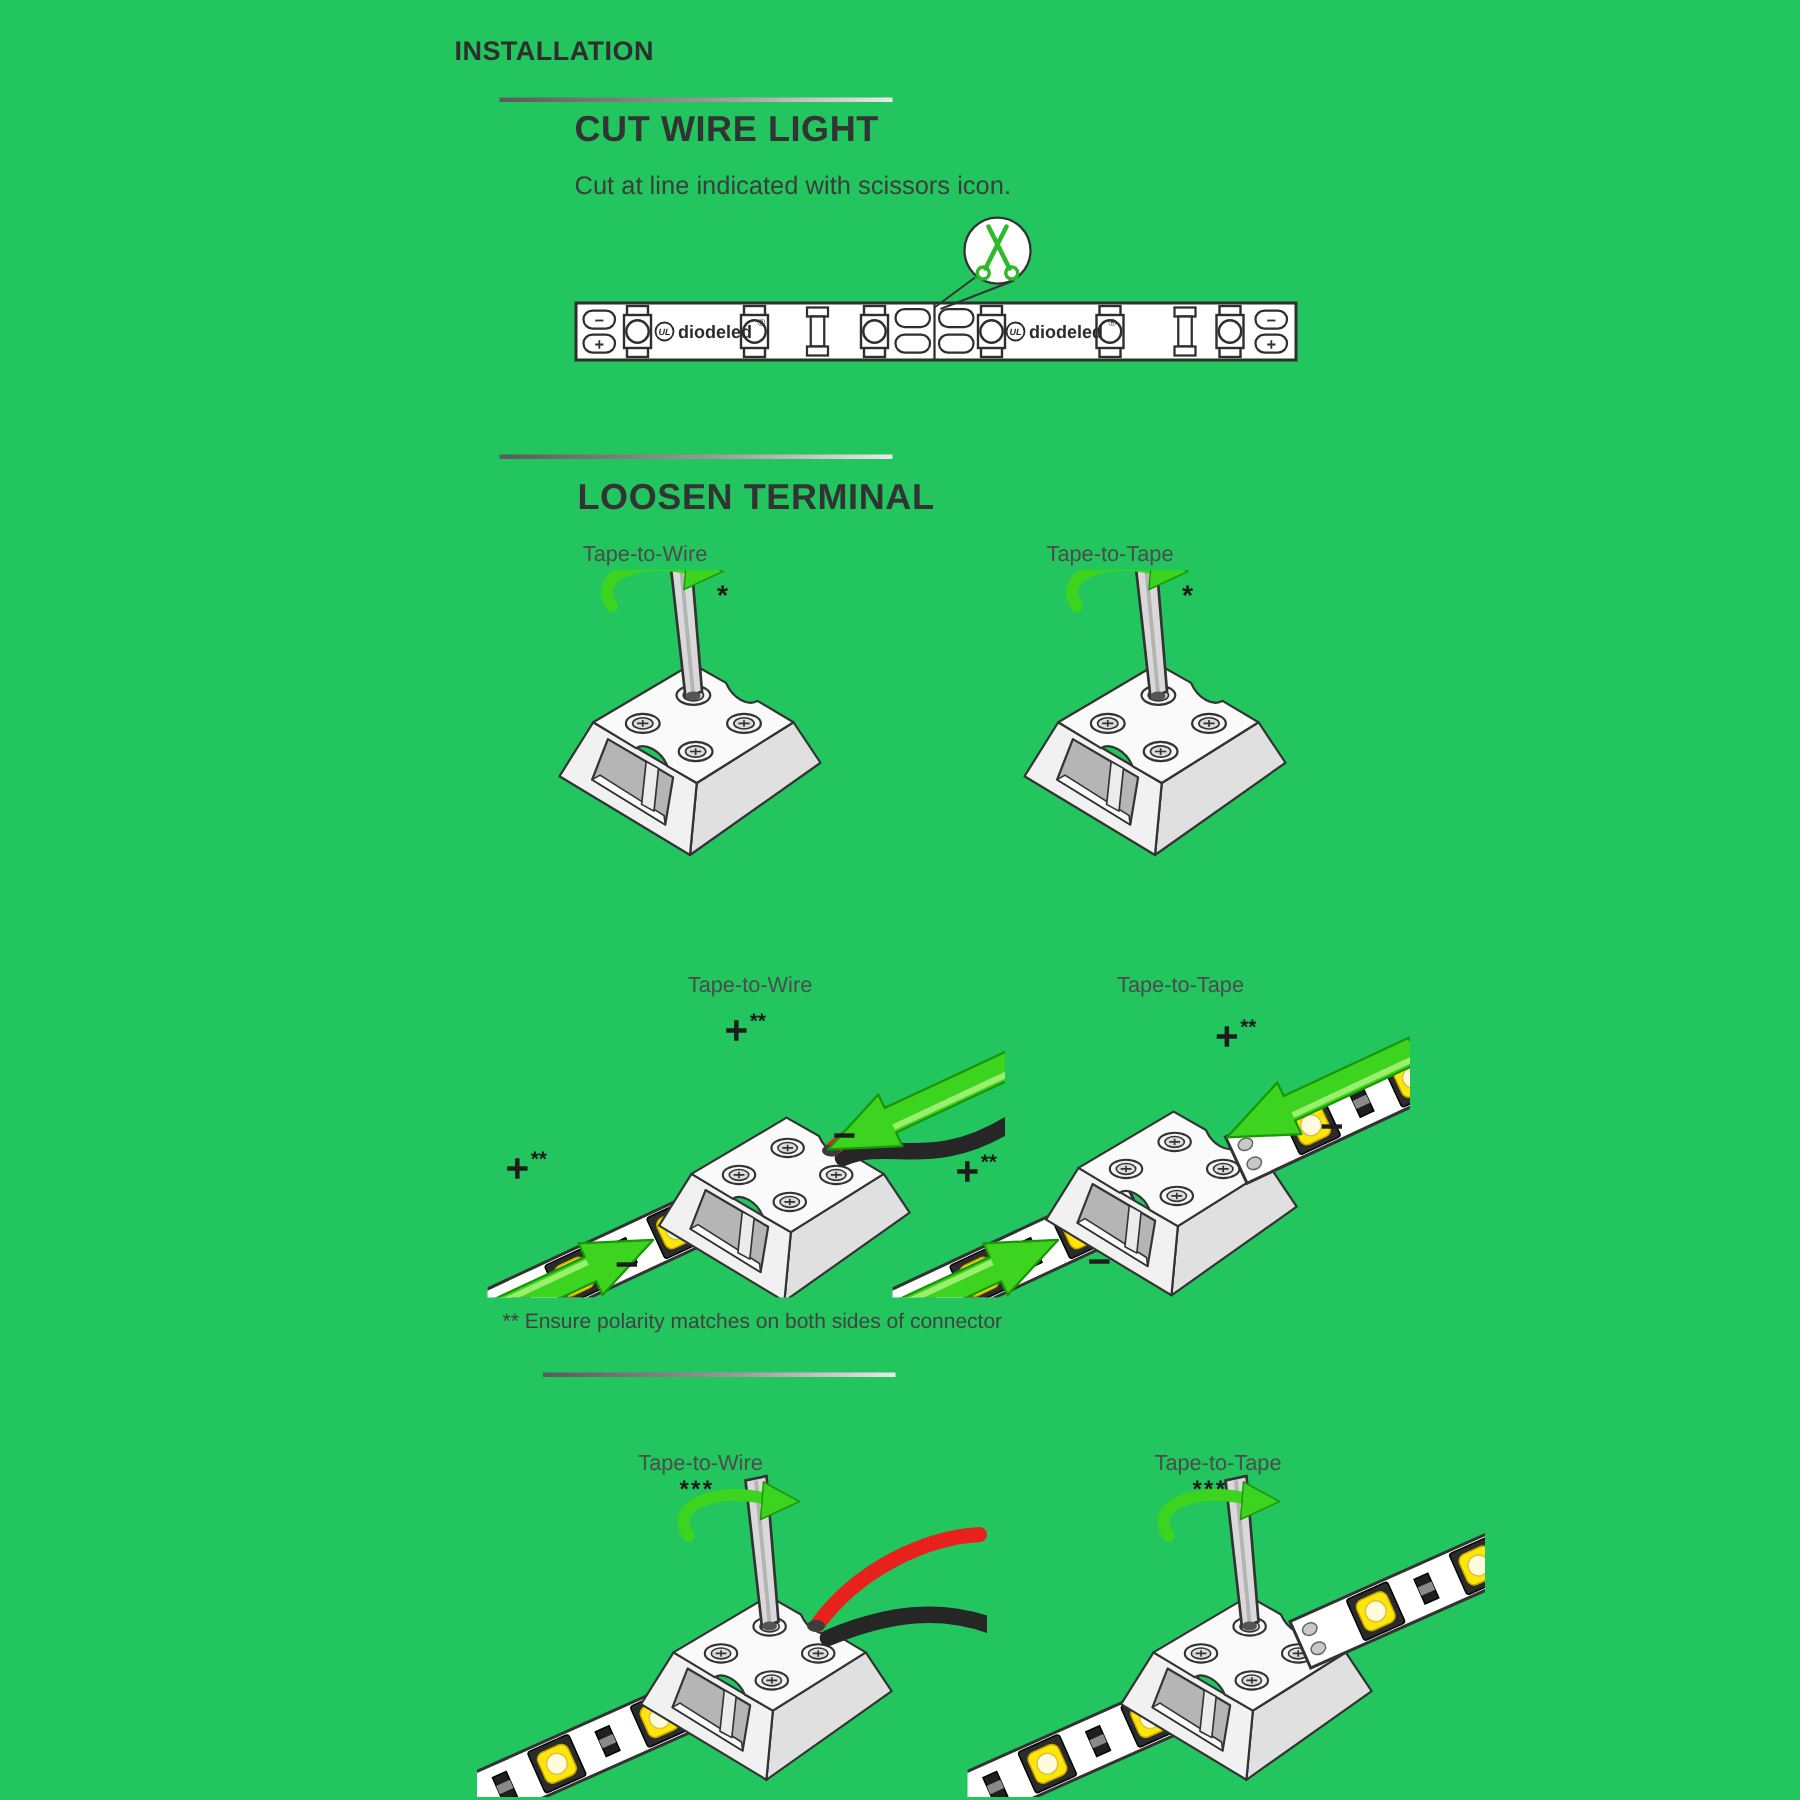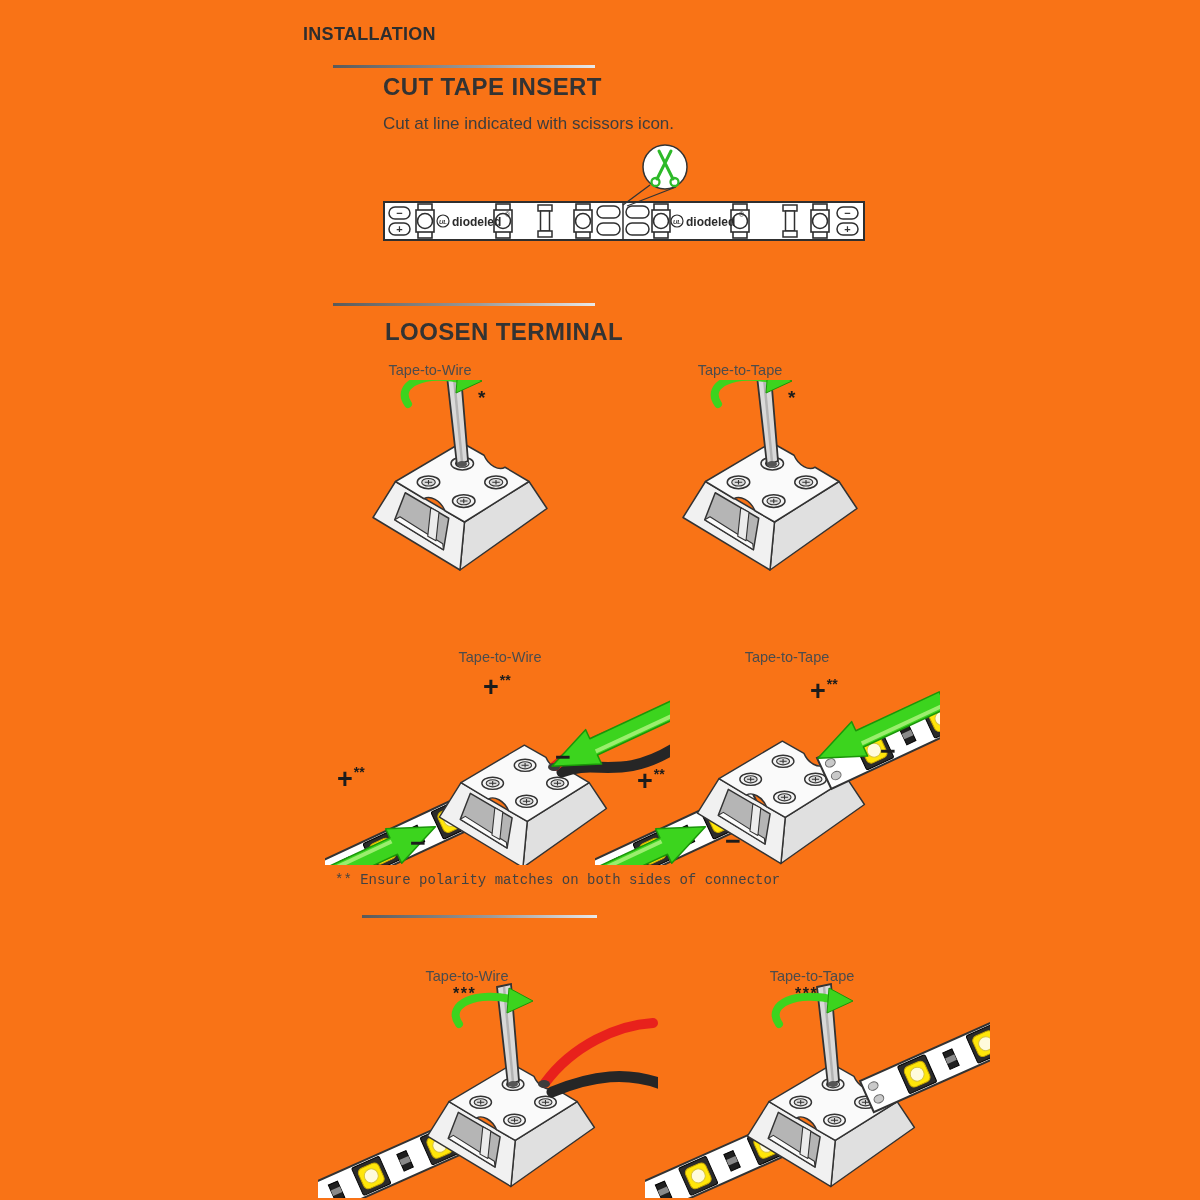--- a/index.html
+++ b/index.html
@@ -1,24 +1,24 @@
 <!DOCTYPE html>
 <html><head>
 <meta charset="utf-8">
 <style>
   html,body{margin:0;padding:0;background:#fff;}
-  #canvas{position:relative;width:1200px;height:1200px;background:#f97316;overflow:hidden;
+  #canvas{position:relative;width:1200px;height:1200px;background:#22c55e;overflow:hidden;
           font-family:"Liberation Sans",sans-serif;}
   .abs{position:absolute;}
   .doc-title{font-size:18px;font-weight:700;color:#2e2e2e;letter-spacing:.3px;}
   .grad-line{height:3px;background:linear-gradient(to right,#5a5a5a 0%,#9a9a9a 55%,#e9e9e9 100%);}
   .heading{font-size:24px;font-weight:700;color:#333;letter-spacing:.4px;white-space:nowrap;}
   .desc{font-size:17px;color:#3d3d3d;}
   .sublabel{font-size:14.5px;color:#4c4c4c;white-space:nowrap;transform:translateX(-50%);text-align:center;}
-  .footnote{font-size:14px;color:#424242;font-family:Liberation Mono, monospace;}
+  .footnote{font-size:14px;color:#424242;}
   .mark{position:absolute;color:#1c1c1c;font-weight:700;line-height:1;white-space:nowrap;}
   .pm{font-size:27px;}
   .stars{font-size:14px;position:relative;top:-11px;left:1px;}
   .star1{font-size:19px;}
   .star3{font-size:16px;letter-spacing:1.5px;}
   svg text{font-family:"Liberation Sans",sans-serif;}
 </style>
 </head>
 <body>
 
@@ -90,21 +90,21 @@
       <g id="insarrow">
         <polygon points="0,-9 92,-9 92,-19 138,0 92,19 92,9 0,9" fill="#3cd41e" stroke="#1a9608" stroke-width="1.5" stroke-linejoin="round"></polygon>
         <polygon points="2,-7 92,-7 92,-3 2,-3" fill="#9bee6e"></polygon>
       </g>
     </defs>
   </svg>
 
   <div class="abs doc-title" style="left:303px;top:24px">INSTALLATION</div>
 
   <div class="abs grad-line" style="left:333px;top:65px;width:262px"></div>
-  <div class="abs heading" style="left:383px;top:73px">CUT TAPE INSERT</div>
+  <div class="abs heading" style="left:383px;top:73px">CUT WIRE LIGHT</div>
   <div class="abs desc" style="left:383px;top:114px">Cut at line indicated with scissors icon.</div>
 
   <div class="abs" style="left:380px;top:138px">
     <svg width="500" height="112" viewBox="0 0 500 112">
 
       <g stroke="#2f2f2f">
         <rect x="4" y="64" width="480" height="38" fill="#fff" stroke-width="2"></rect>
 
         <rect x="9" y="69" width="21" height="12" rx="6" fill="#fff" stroke-width="1.5"></rect>
         <rect x="9" y="85" width="21" height="12" rx="6" fill="#fff" stroke-width="1.5"></rect>

